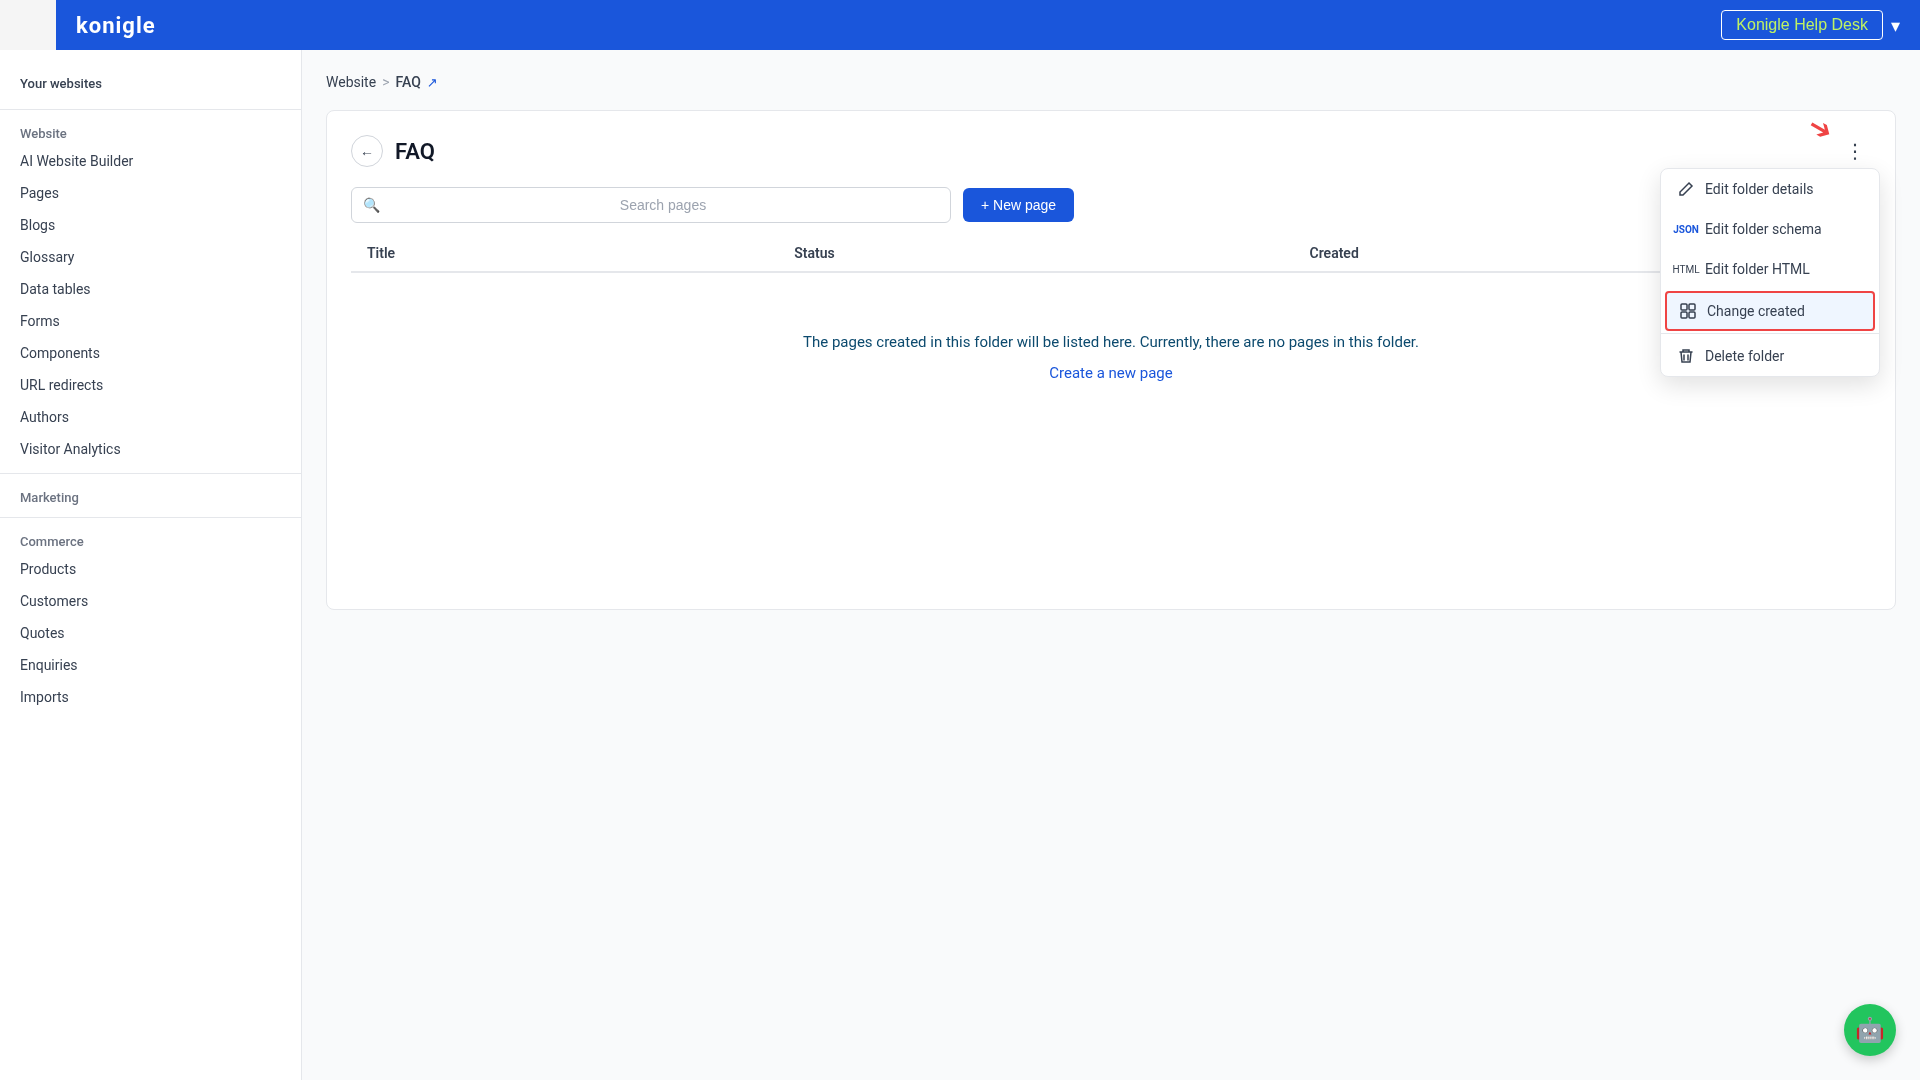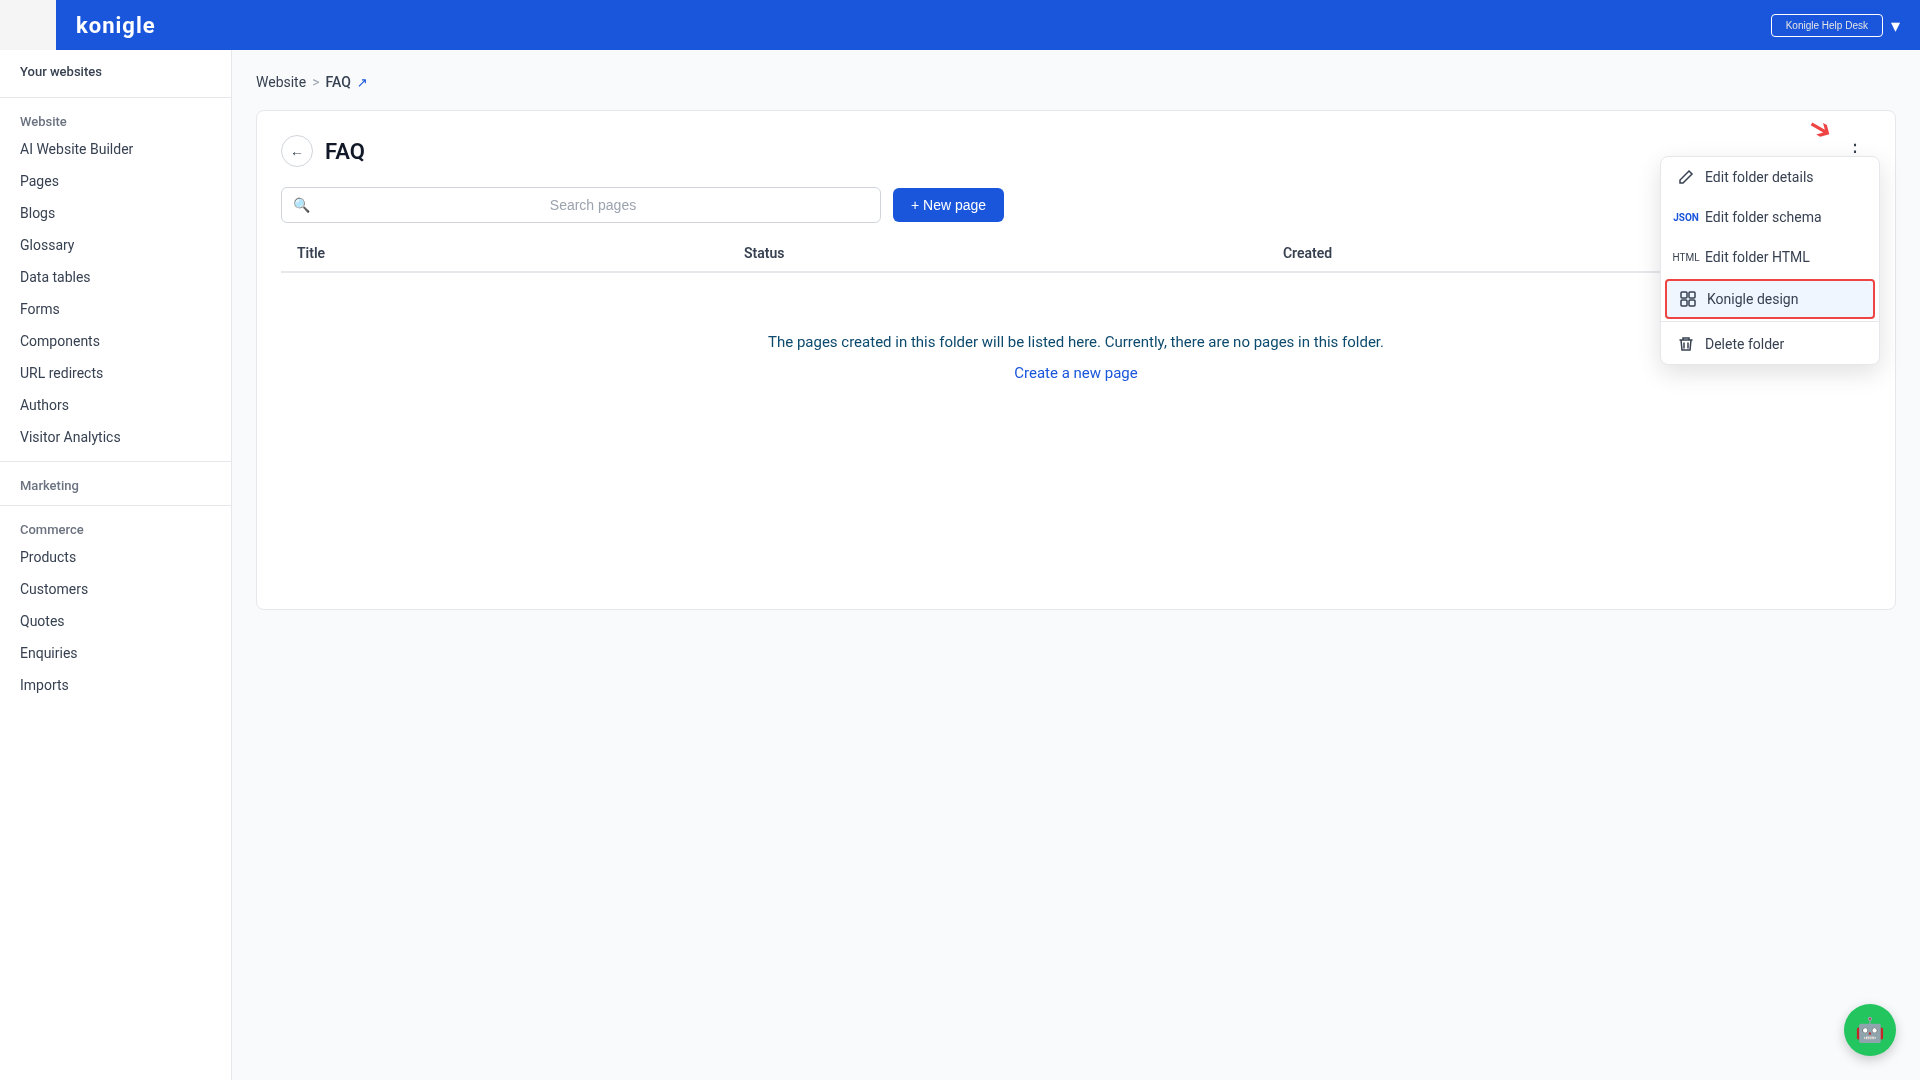--- a/index.html
+++ b/index.html
@@ -25,47 +25,47 @@
       letter-spacing: 1px;
     }
     .topnav-right {
       display: flex;
       align-items: center;
       gap: 8px;
     }
     .help-desk-btn {
       background: transparent;
       border: 1.5px solid white;
-      color: #e5e5e5;
+      color: #bef264;
       padding: 5px 14px;
       border-radius: 4px;
       cursor: pointer;
-      font-size: 10px;
+      font-size: 16px;
     }
     .topnav-chevron {
       color: white;
       font-size: 18px;
       cursor: pointer;
     }
 
     
     .layout {
       display: flex;
       margin-top: 50px;
       height: calc(1080px - 50px);
     }
 
     
     .sidebar {
-      width: 232px;
+      width: 302px;
       background: white;
       border-right: 1px solid #e5e7eb;
       overflow-y: auto;
       flex-shrink: 0;
-      padding: 4px 0;
+      padding: 16px 0;
     }
     .sidebar-section-label {
       font-size: 13px;
       color: #6b7280;
       padding: 8px 20px 4px;
       font-weight: 500;
     }
     .sidebar-item {
       display: block;
       padding: 8px 20px;
@@ -243,21 +243,21 @@
     .empty-state-link {
       color: #1a56db;
       font-size: 15px;
       cursor: pointer;
       text-decoration: none;
     }
 
     
     .dropdown-menu {
       position: fixed;
-      top: 156px;
+      top: 168px;
       right: 40px;
       background: white;
       border: 1px solid #e5e7eb;
       border-radius: 8px;
       box-shadow: 0 8px 24px rgba(0,0,0,0.12);
       width: 220px;
       z-index: 200;
       overflow: hidden;
     }
     .dropdown-item {
@@ -433,21 +433,21 @@
   </div>
   <div class="dropdown-item highlighted">
     <span class="dropdown-icon">
       <svg width="16" height="16" viewBox="0 0 16 16" fill="none">
         <rect x="1" y="1" width="6" height="6" rx="1" stroke="#374151" stroke-width="1.5"></rect>
         <rect x="9" y="1" width="6" height="6" rx="1" stroke="#374151" stroke-width="1.5"></rect>
         <rect x="1" y="9" width="6" height="6" rx="1" stroke="#374151" stroke-width="1.5"></rect>
         <rect x="9" y="9" width="6" height="6" rx="1" stroke="#374151" stroke-width="1.5"></rect>
       </svg>
     </span>
-    <span>Konigle design</span>
+    <span>Change created</span>
   </div>
   <div class="dropdown-divider"></div>
   <div class="dropdown-item">
     <span class="dropdown-icon">
       <svg width="16" height="16" viewBox="0 0 16 16" fill="none">
         <path d="M2 4H14M5 4V2H11V4M6 7V12M10 7V12M3 4L4 14H12L13 4H3Z" stroke="#374151" stroke-width="1.5" stroke-linecap="round"></path>
       </svg>
     </span>
     <span>Delete folder</span>
   </div>

